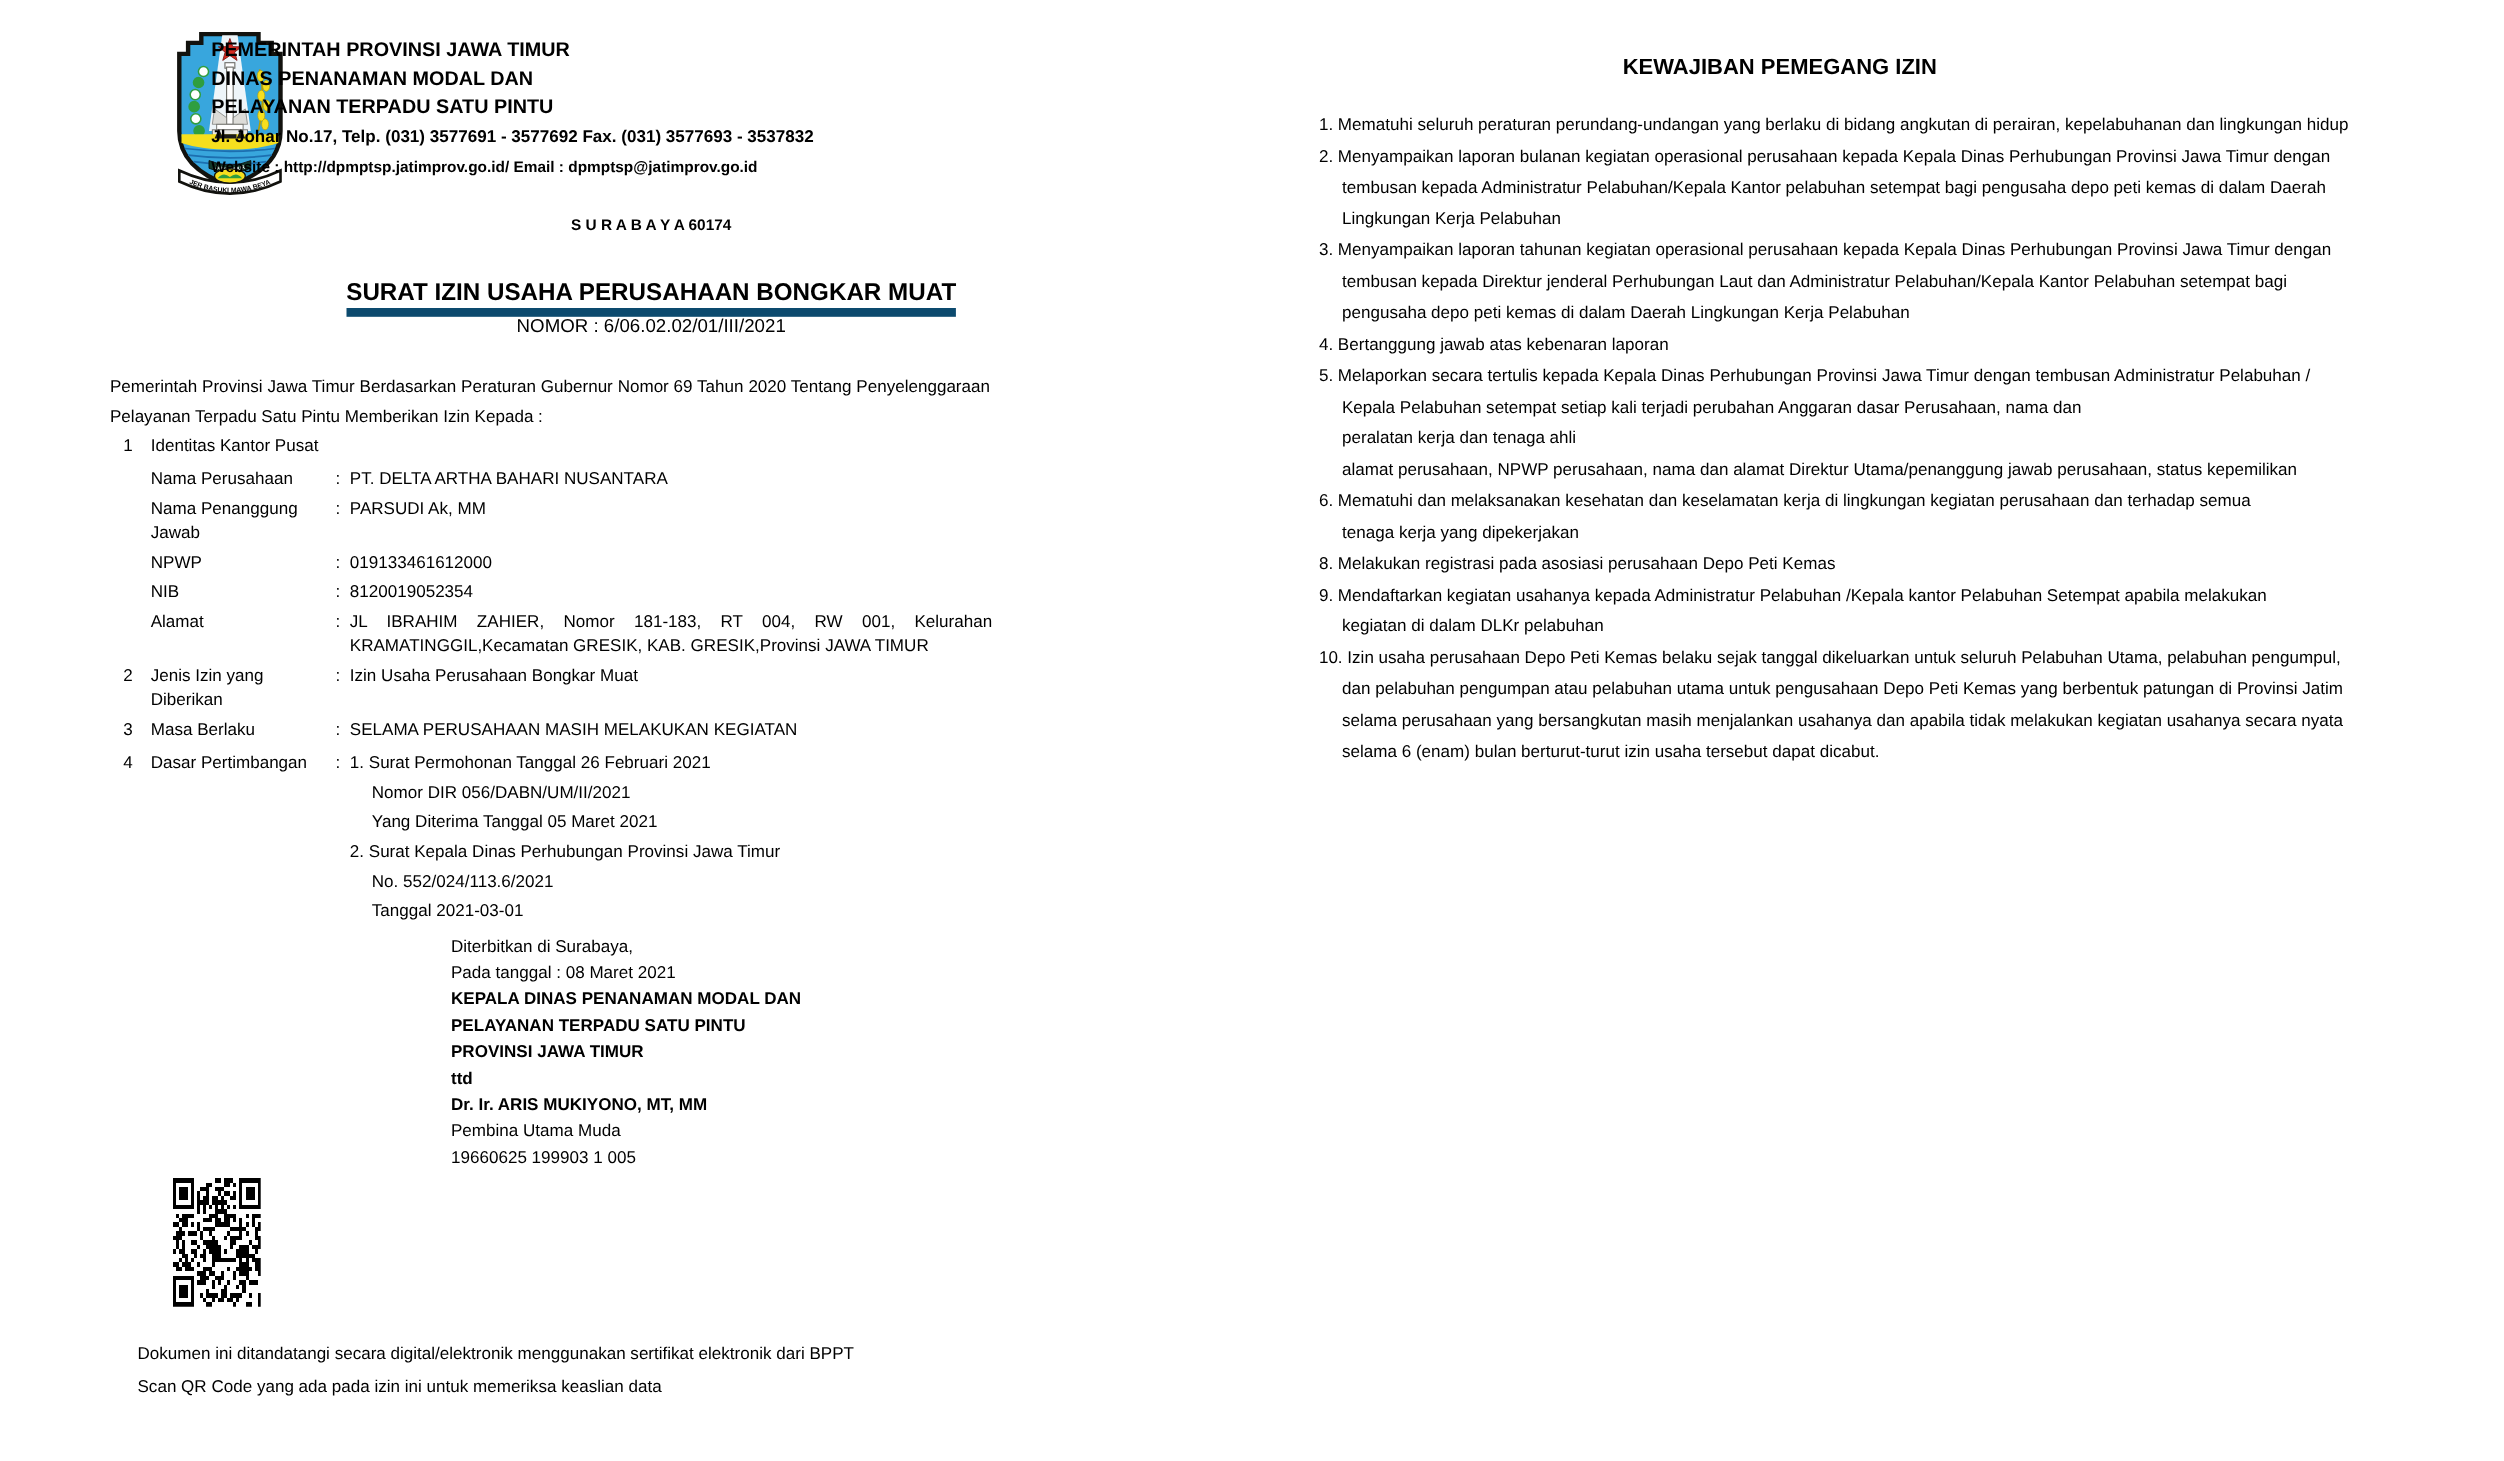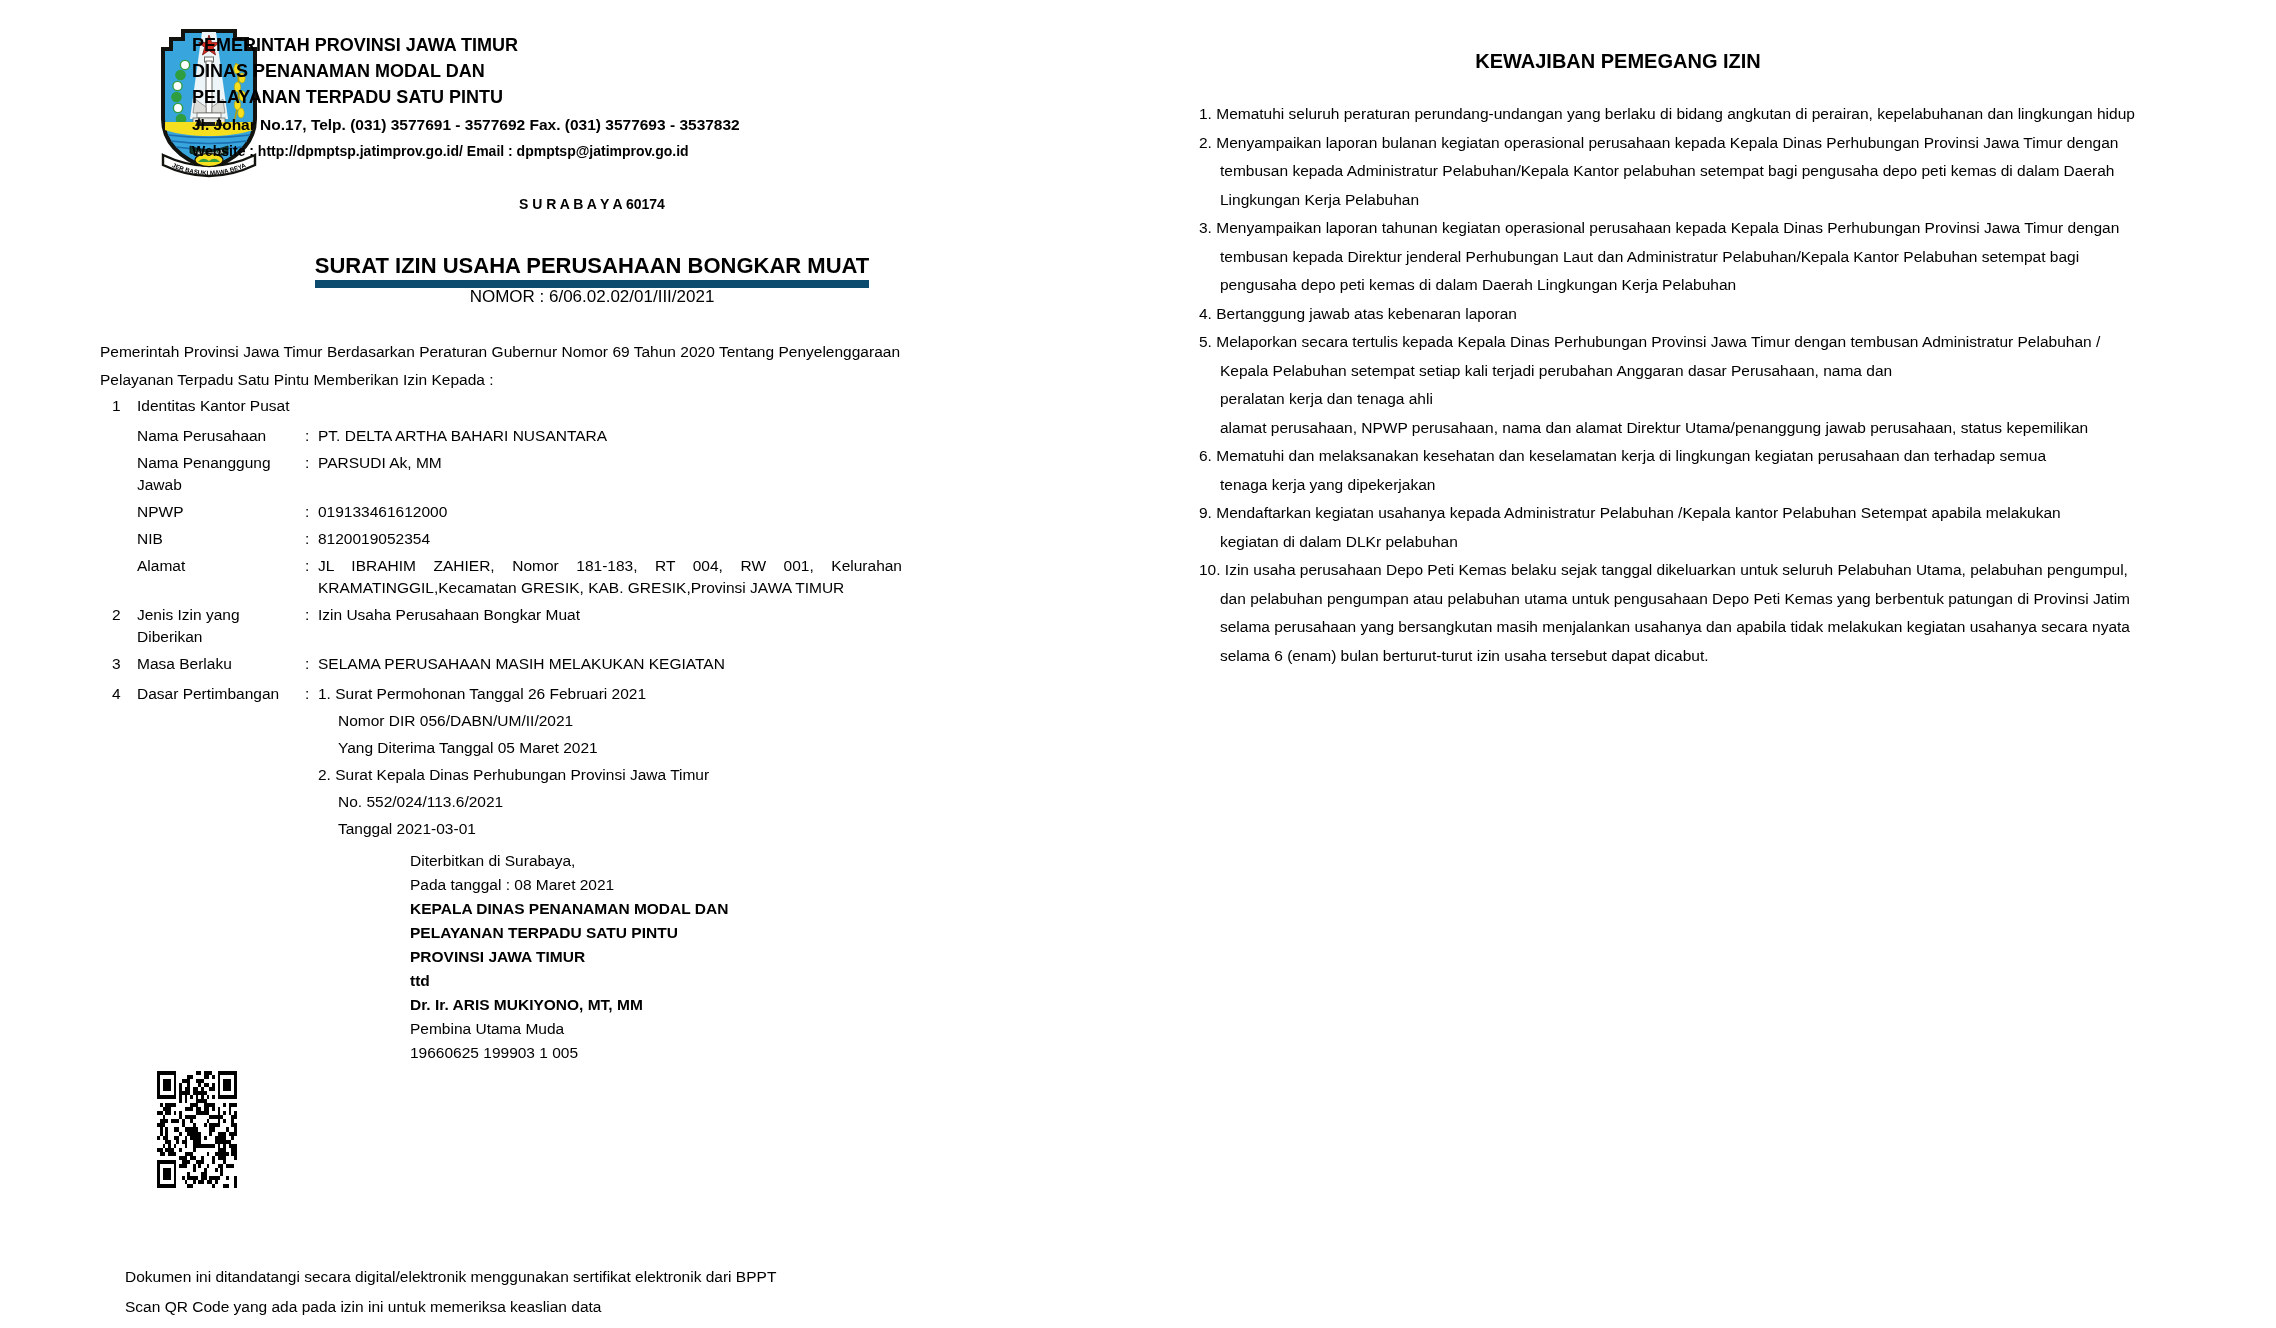--- a/index.html
+++ b/index.html
@@ -21,21 +21,21 @@
   .idt{position:absolute;left:112px;top:395px;width:790px;font-size:15.5px;line-height:22px;}
   .row{display:grid;grid-template-columns:25px 168px 13px 1fr;margin-bottom:5px;}
   .row.r1{margin-bottom:8px;}
   .row .c-title{grid-column:2 / 5;}
   .c-val.just{text-align:justify;}
   .row-dasar{line-height:27px;}
   .dline.ind{padding-left:20px;}
   .sig{position:absolute;left:410px;top:849px;width:500px;font-size:15.5px;line-height:24px;}
   .sig .sb{font-weight:bold;}
   .qr{position:absolute;left:157px;top:1071px;width:80px;height:117px;}
-  .fnote{position:absolute;left:125px;font-size:15.5px;margin-top:46px;}
+  .fnote{position:absolute;left:125px;font-size:15.5px;}
   .f1{top:1222px;}
   .f2{top:1252px;}
 
   
   .rtitle{position:absolute;left:1218px;top:50px;width:800px;text-align:center;font-weight:bold;font-size:20px;}
   .oblist{position:absolute;left:1199px;top:100px;width:990px;font-size:15.5px;line-height:28.5px;}
   .obline.ind{padding-left:21px;}
 </style>
 </head>
 <body>
@@ -620,20 +620,21 @@
         <div class="obline">3. Menyampaikan laporan tahunan kegiatan operasional perusahaan kepada Kepala Dinas Perhubungan Provinsi Jawa Timur dengan</div>
         <div class="obline ind">tembusan kepada Direktur jenderal Perhubungan Laut dan Administratur Pelabuhan/Kepala Kantor Pelabuhan setempat bagi</div>
         <div class="obline ind">pengusaha depo peti kemas di dalam Daerah Lingkungan Kerja Pelabuhan</div>
         <div class="obline">4. Bertanggung jawab atas kebenaran laporan</div>
         <div class="obline">5. Melaporkan secara tertulis kepada Kepala Dinas Perhubungan Provinsi Jawa Timur dengan tembusan Administratur Pelabuhan /</div>
         <div class="obline ind">Kepala Pelabuhan setempat setiap kali terjadi perubahan Anggaran dasar Perusahaan, nama dan</div>
         <div class="obline ind">peralatan kerja dan tenaga ahli</div>
         <div class="obline ind">alamat perusahaan, NPWP perusahaan, nama dan alamat Direktur Utama/penanggung jawab perusahaan, status kepemilikan</div>
         <div class="obline">6. Mematuhi dan melaksanakan kesehatan dan keselamatan kerja di lingkungan kegiatan perusahaan dan terhadap semua</div>
         <div class="obline ind">tenaga kerja yang dipekerjakan</div>
+        <div class="obline">8. Melakukan registrasi pada asosiasi perusahaan Depo Peti Kemas</div>
         <div class="obline">9. Mendaftarkan kegiatan usahanya kepada Administratur Pelabuhan /Kepala kantor Pelabuhan Setempat apabila melakukan</div>
         <div class="obline ind">kegiatan di dalam DLKr pelabuhan</div>
         <div class="obline">10. Izin usaha perusahaan Depo Peti Kemas belaku sejak tanggal dikeluarkan untuk seluruh Pelabuhan Utama, pelabuhan pengumpul,</div>
         <div class="obline ind">dan pelabuhan pengumpan atau pelabuhan utama untuk pengusahaan Depo Peti Kemas yang berbentuk patungan di Provinsi Jatim</div>
         <div class="obline ind">selama perusahaan yang bersangkutan masih menjalankan usahanya dan apabila tidak melakukan kegiatan usahanya secara nyata</div>
         <div class="obline ind">selama 6 (enam) bulan berturut-turut izin usaha tersebut dapat dicabut.</div>
       </div>
   </section>
 
 </div>

